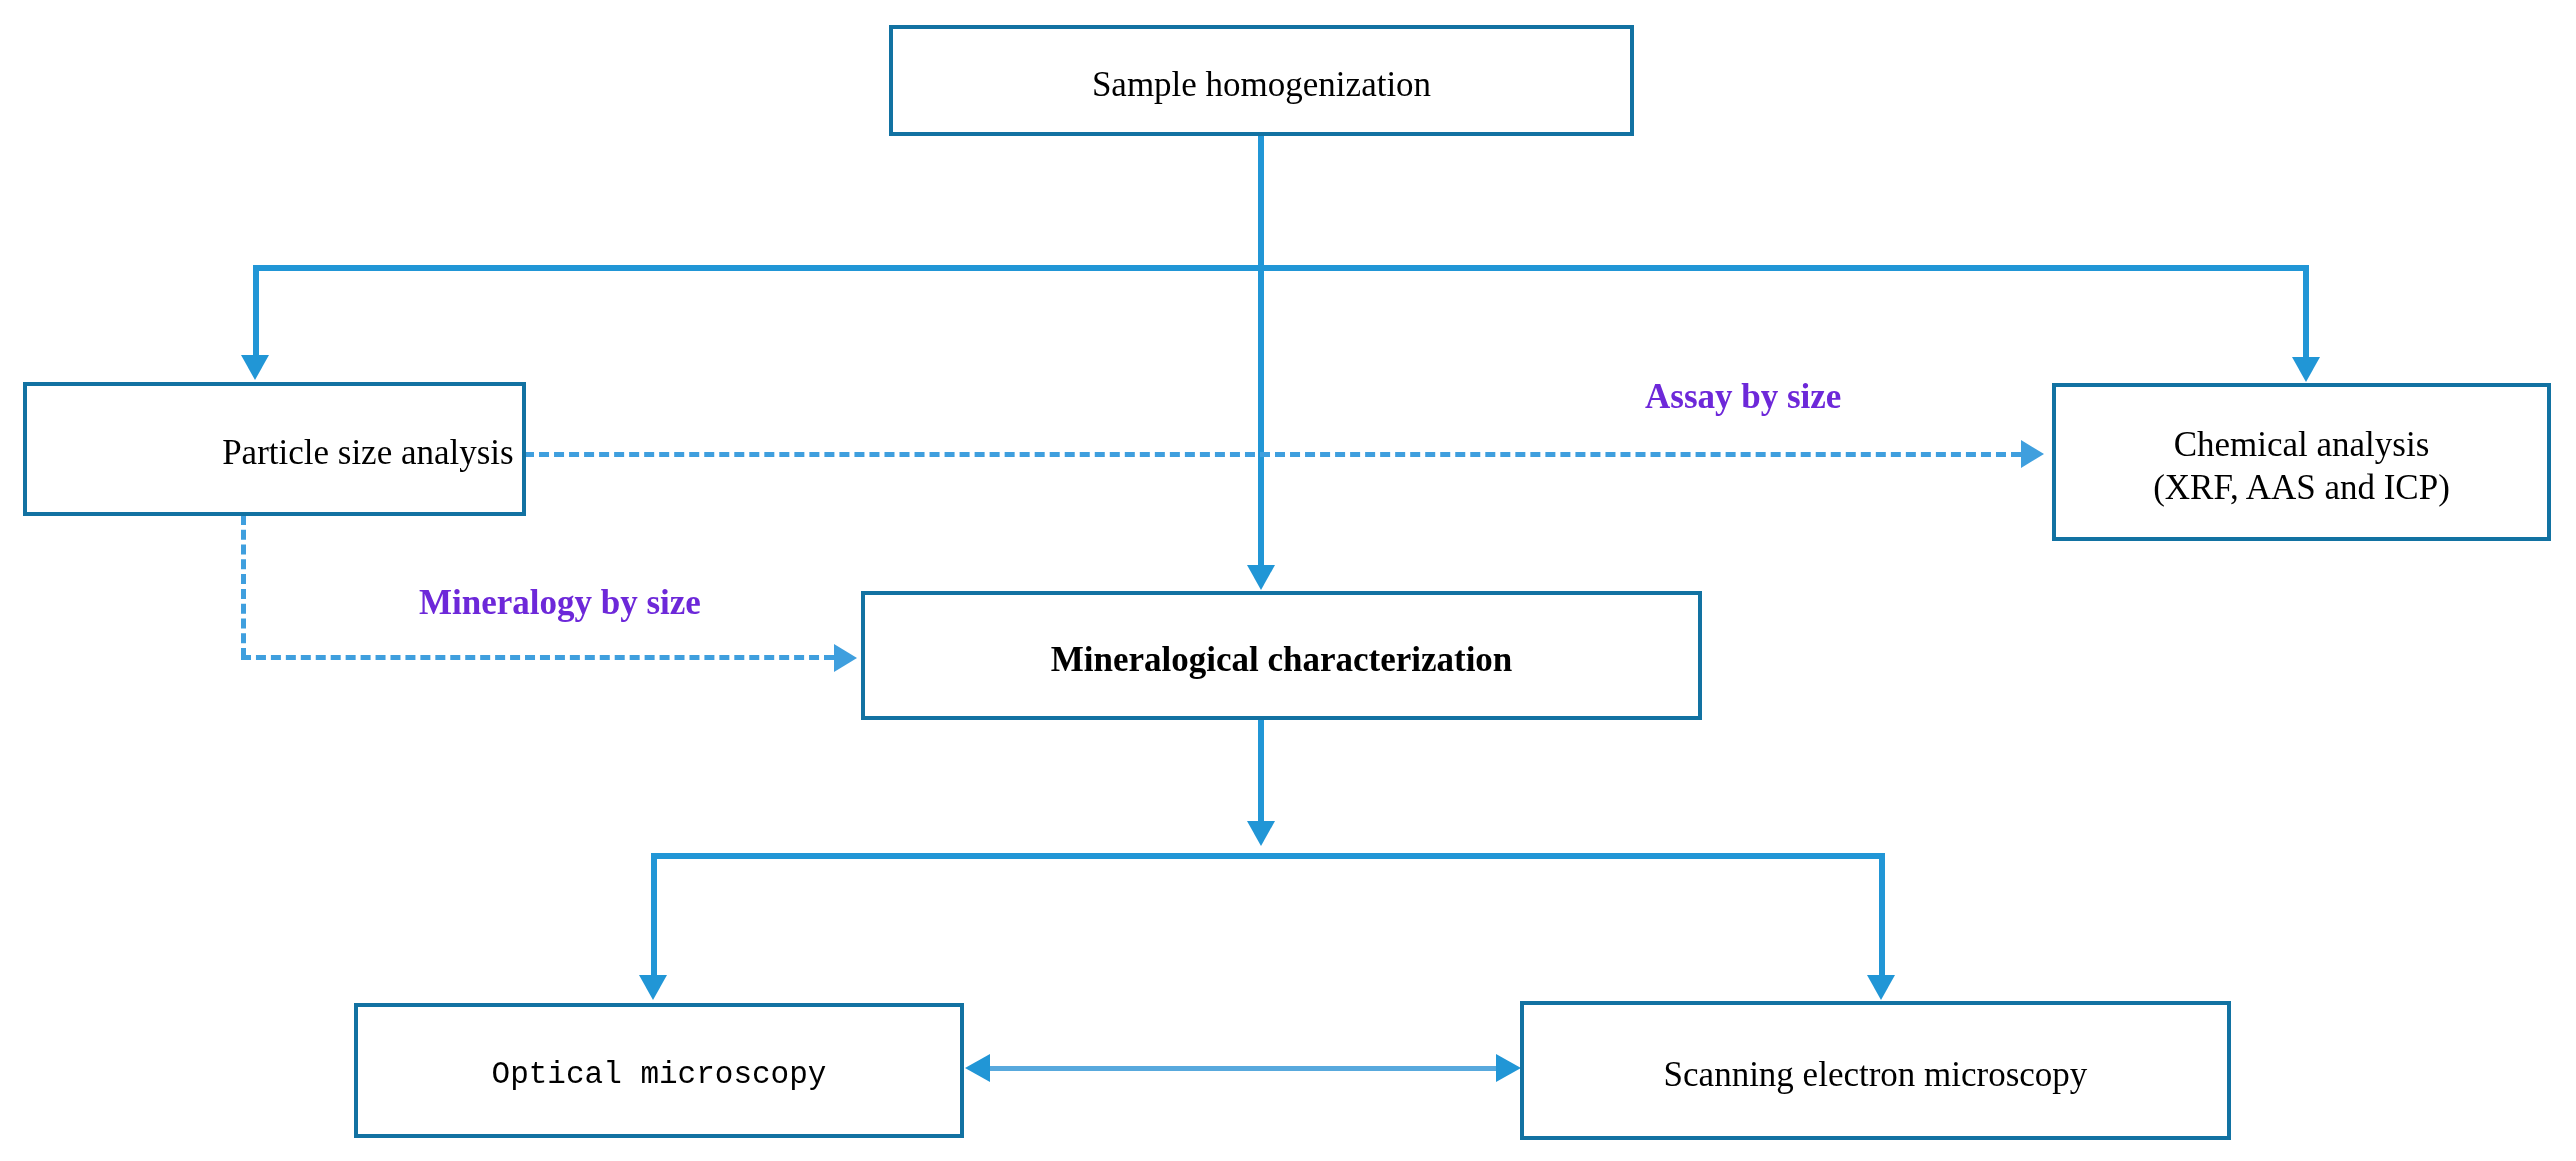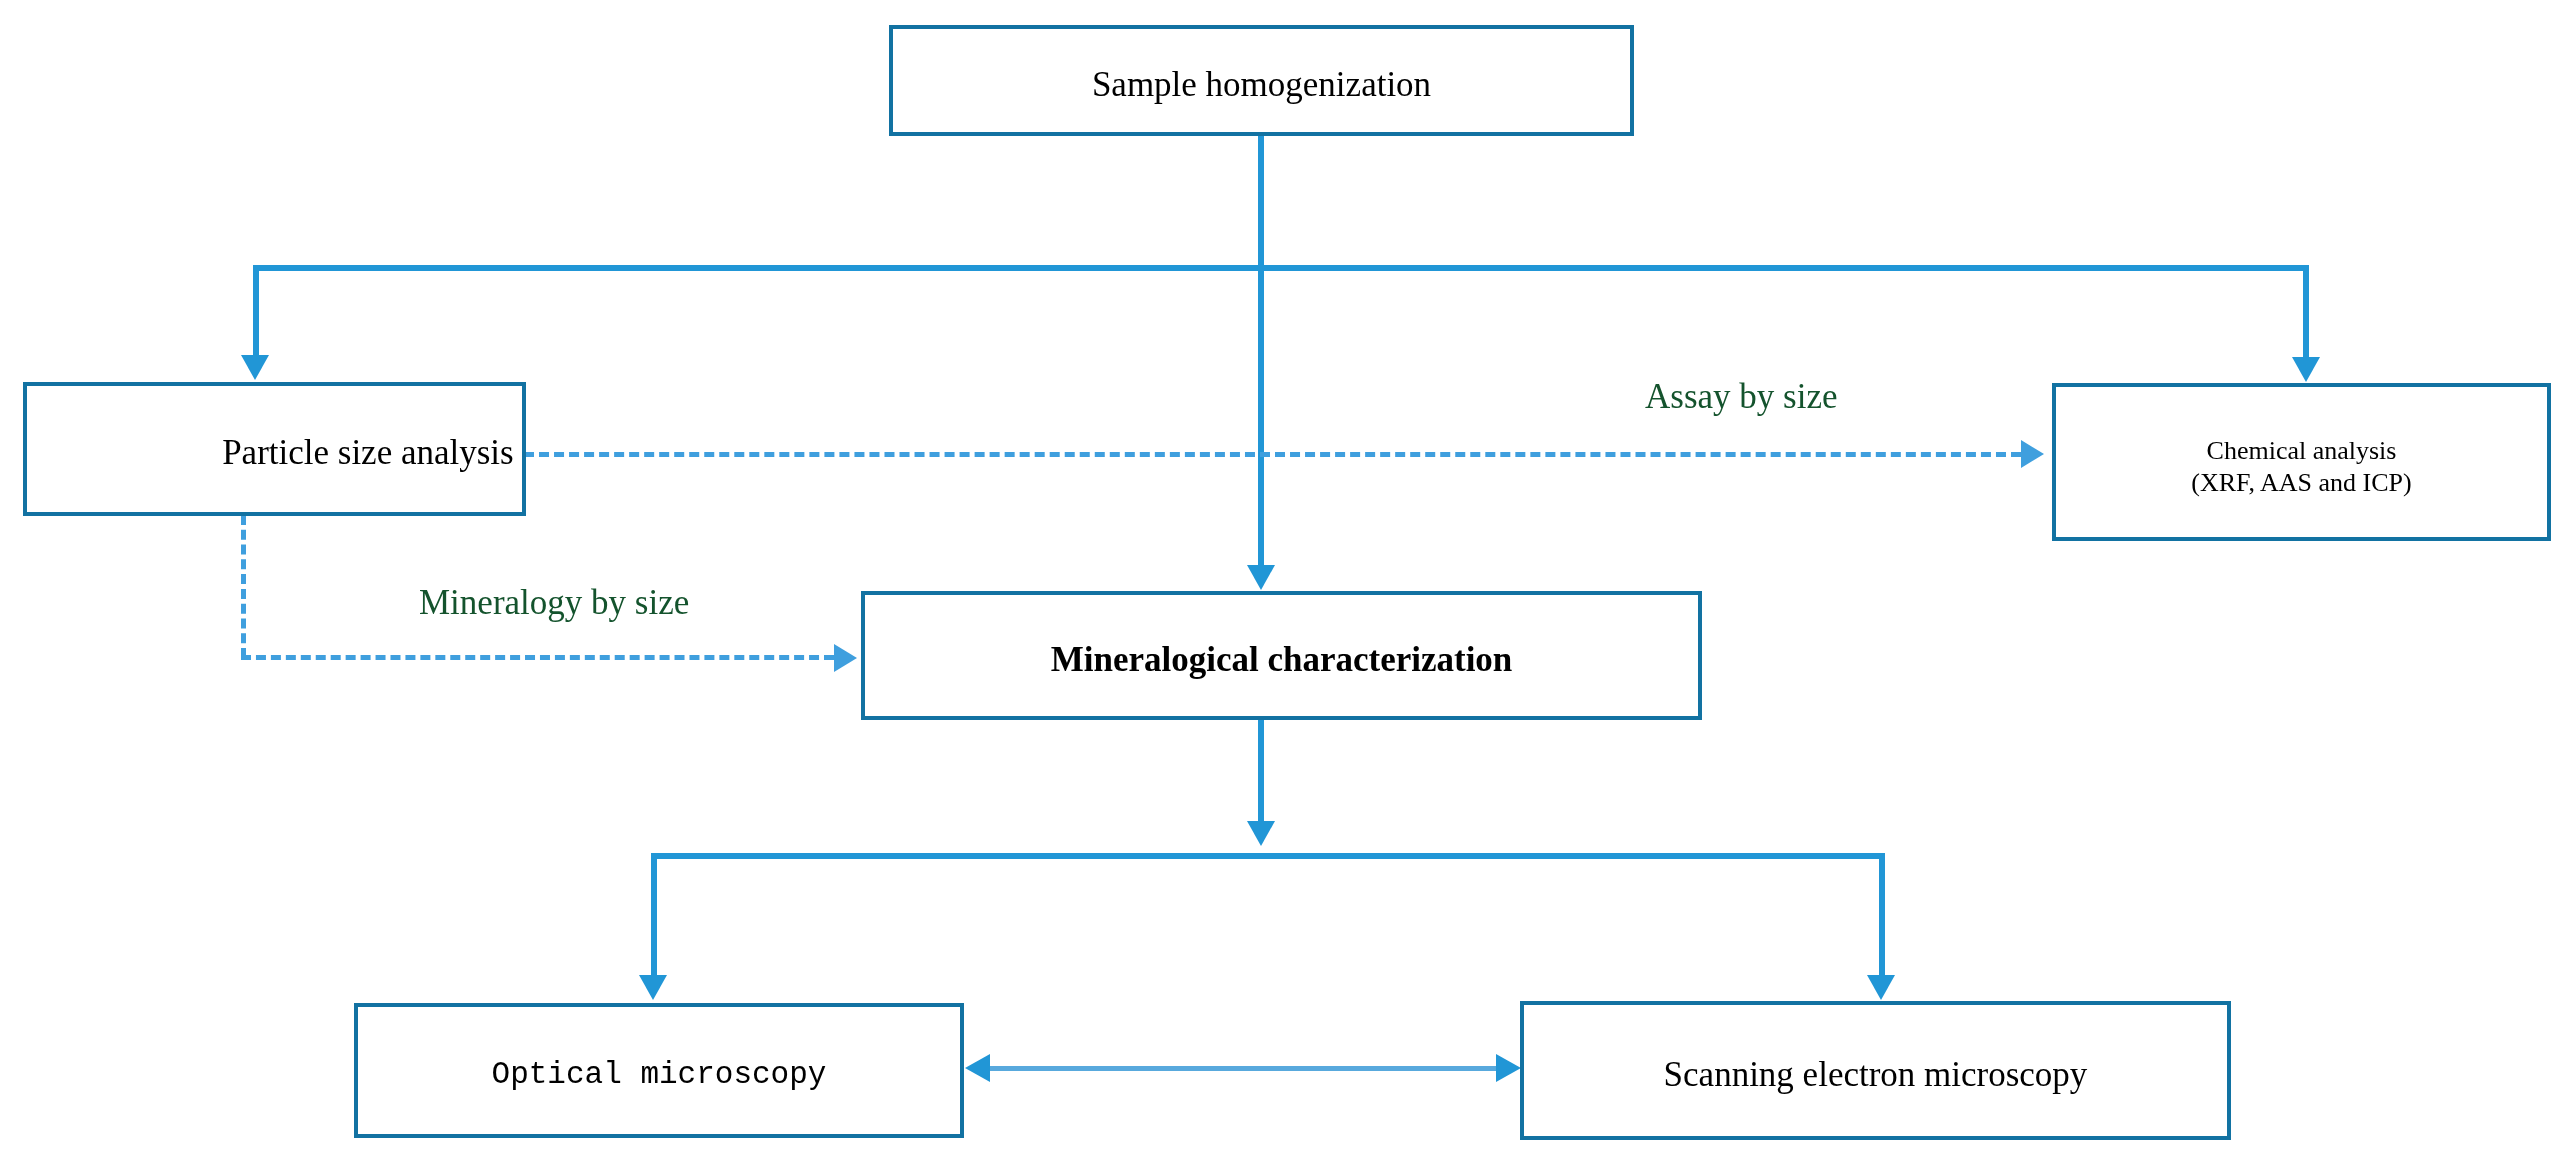--- a/index.html
+++ b/index.html
@@ -33,21 +33,21 @@
   .node .label {
     display: block;
     width: 100%;
     padding: 0 8.3px;
     white-space: pre-line;
     margin-top: 9px;
   }
 
   #node-sample        { left: 889px; top: 25px;   width: 745px;  height: 111px; font-size: 35px; }
   #node-particle      { left: 23px;   top: 382px;  width: 503px;  height: 134px; font-size: 35px; text-align: right; }
-  #node-chemical      { left: 2052px; top: 383px;  width: 499px;  height: 158px; font-size: 26px; }
+  #node-chemical      { left: 2052px; top: 383px;  width: 499px;  height: 158px; font-size: 35px; }
   #node-mineral       { left: 861px; top: 591px;  width: 841px; height: 129px; font-size: 35px; font-weight: bold; }
   #node-optical       { left: 354px;  top: 1003px; width: 610px;  height: 135px; font-size: 31px; font-family: Liberation Mono, monospace; }
   #node-sem           { left: 1520px; top: 1001px; width: 711px;  height: 139px; font-size: 35px; }
 
   
   .conn {
     position: absolute;
     background: #2196d6;
     z-index: 2;
   }
@@ -106,25 +106,26 @@
     width: 0; height: 0;
     border-top: 14px solid transparent;
     border-bottom: 14px solid transparent;
     border-left: 25px solid #2196d6;
     z-index: 3;
   }
 
   
   .edge-label {
     position: absolute;
-    color: #14532d;
+    color: #6d28d9;
     font-size: 35px;
     white-space: nowrap;
     z-index: 6;
     background: transparent;
+    font-weight: bold;
   }
 </style>
 </head>
 <body>
 
 <div id="canvas">
 
   <div class="conn v" style="left:1258px; top:136px; height:135px;"></div>
 
   <div class="conn h" style="left:253px; top:265px; width:2056px;"></div>

